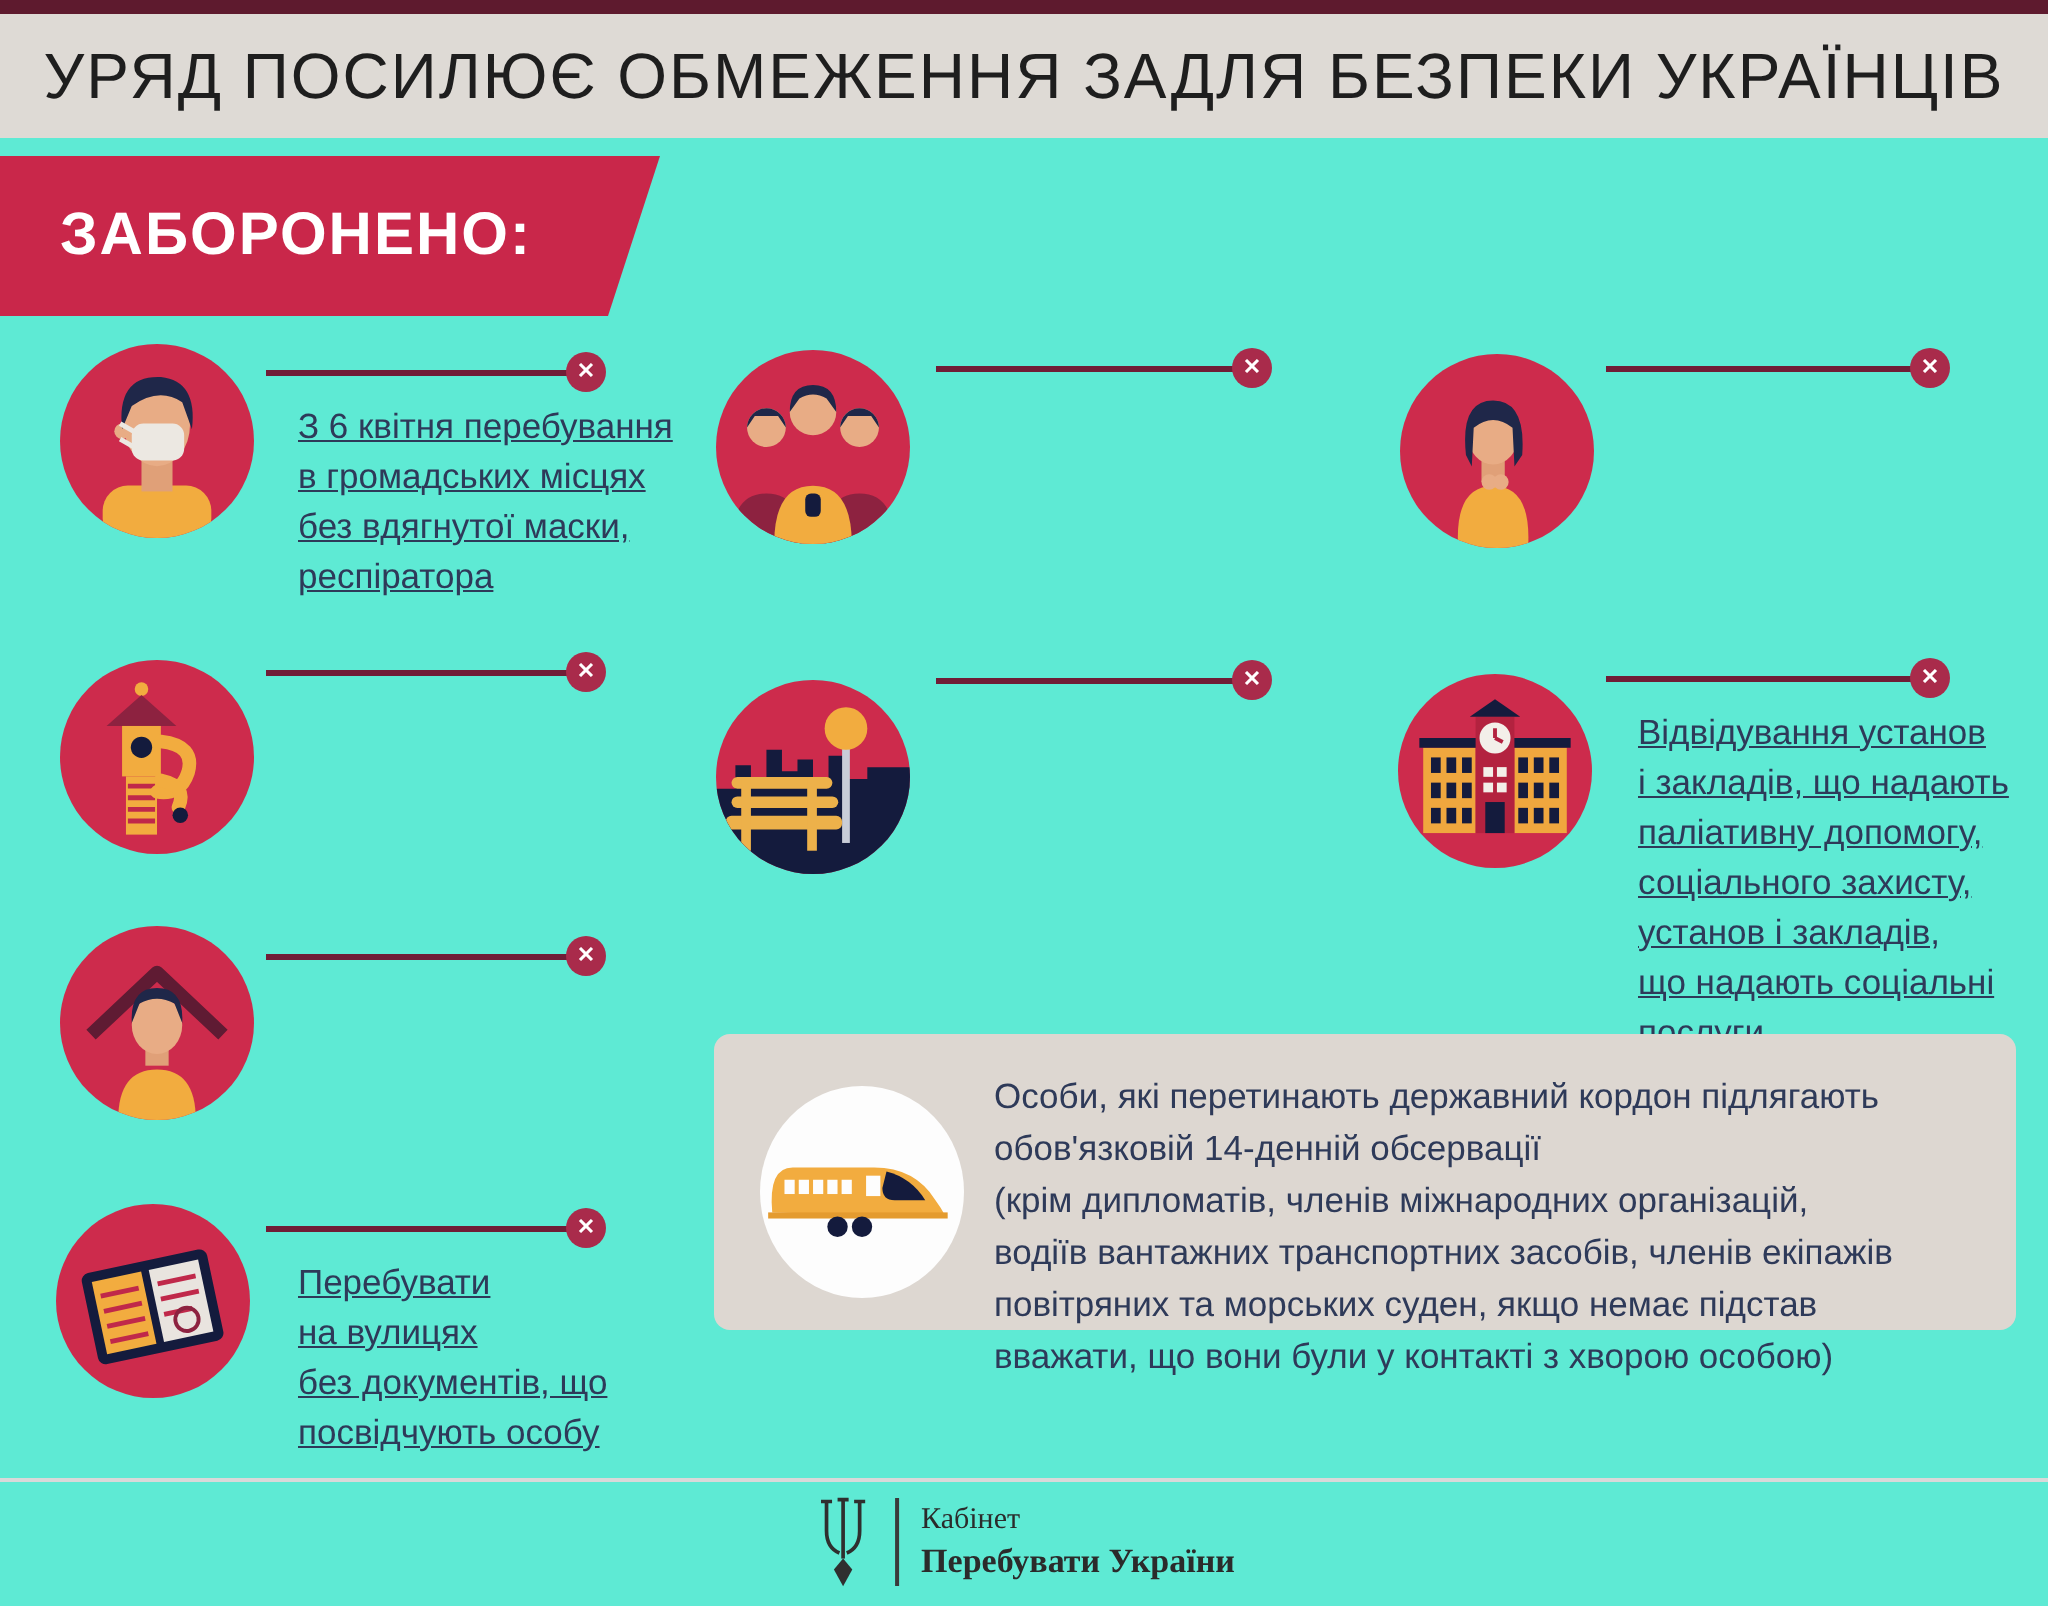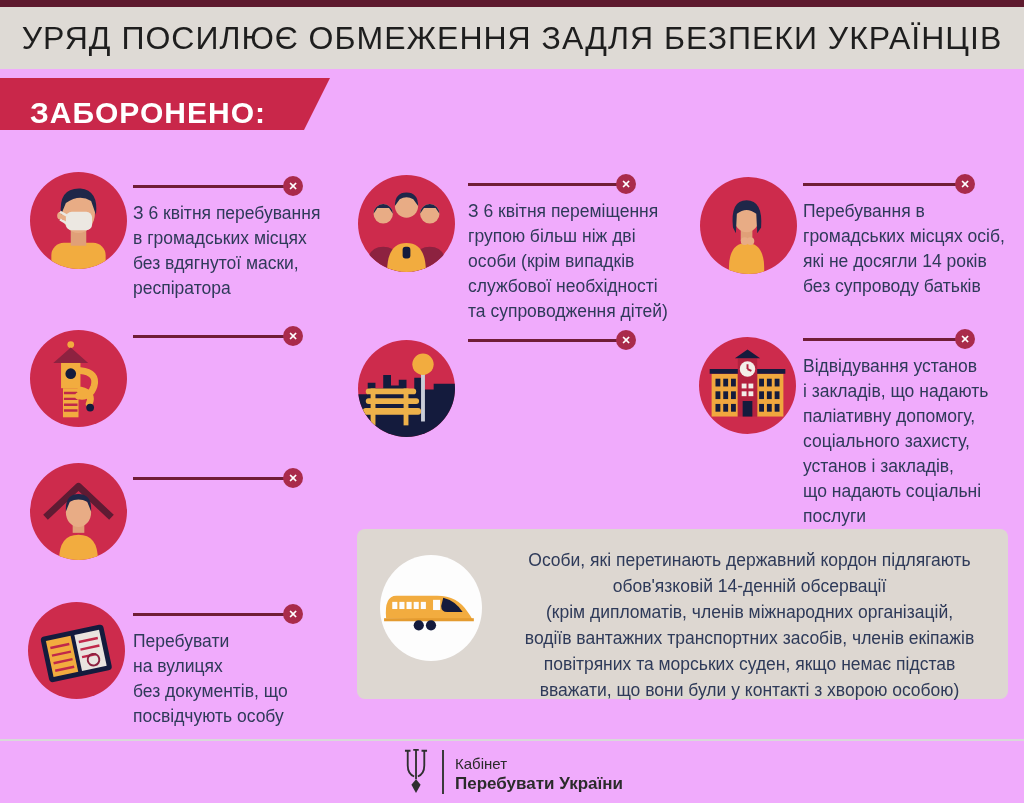--- a/index.html
+++ b/index.html
@@ -1,55 +1,55 @@
 <!DOCTYPE html>
 <html lang="uk"><head>
 <meta charset="utf-8">
 <style>
   html,body{margin:0;padding:0;background:#ffffff;}
-  .page{position:relative;width:1024px;height:803px;background:#f0abfc;overflow:hidden;
+  .page{position:relative;width:1024px;height:803px;background:#5eead4;overflow:hidden;
         font-family:"Liberation Sans",sans-serif;}
   .top-bar{position:absolute;left:0;top:0;width:1024px;height:7px;background:#5e1a2e;}
   .title-banner{position:absolute;left:0;top:7px;width:1024px;height:62px;background:#dedad5;
         display:flex;align-items:center;justify-content:center;}
   .page-title{font-size:32px;font-weight:400;letter-spacing:1px;color:#1e1e1e;white-space:nowrap;}
-  .badge{position:absolute;left:0;top:78px;width:330px;height:52px;background:#c9274a;
+  .badge{position:absolute;left:0;top:78px;width:330px;height:80px;background:#c9274a;
         clip-path:polygon(0 0,100% 0,calc(100% - 26px) 100%,0 100%);
-        display:flex;align-items:flex-end;}
+        display:flex;align-items:center;}
   .badge-label{color:#ffffff;font-weight:700;font-size:30px;letter-spacing:1px;padding-left:30px;}
 
   .icon-circle{position:absolute;width:97px;height:97px;}
   .icon-circle svg{display:block;width:100%;height:100%;}
 
   .item-body{position:absolute;}
   .strike{display:flex;align-items:center;height:20px;}
   .strike .line{flex:1;height:0;border-top:3px solid #701d36;}
   .x-icon{width:20px;height:20px;border-radius:50%;background:#a92b4b;color:#fff;
         font-size:11px;font-weight:700;line-height:20px;text-align:center;flex:0 0 20px;margin-left:-2px;}
-  .item-text{margin:5px 0 0 0;font-size:17.5px;line-height:25px;color:#2e3a59;white-space:pre-line;}
+  .item-text{margin:5px 0 0 16px;font-size:17.5px;line-height:25px;color:#2e3a59;white-space:pre-line;text-decoration:underline;}
 
   
   .i1 .icon-circle{left:30px;top:172px;} .i1 .item-body{left:133px;top:176px;width:235px;} .i1 .strike{width:170px;}
   .i2 .icon-circle{left:30px;top:330px;} .i2 .item-body{left:133px;top:326px;width:235px;} .i2 .strike{width:170px;}
   .i3 .icon-circle{left:30px;top:463px;} .i3 .item-body{left:133px;top:468px;width:235px;} .i3 .strike{width:170px;}
   .i4 .icon-circle{left:28px;top:602px;} .i4 .item-body{left:133px;top:604px;width:235px;} .i4 .strike{width:170px;}
   .i5 .icon-circle{left:358px;top:175px;} .i5 .item-body{left:468px;top:174px;width:230px;} .i5 .strike{width:168px;}
   .i6 .icon-circle{left:358px;top:340px;} .i6 .item-body{left:468px;top:330px;width:230px;} .i6 .strike{width:168px;}
   .i7 .icon-circle{left:700px;top:177px;} .i7 .item-body{left:803px;top:174px;width:218px;} .i7 .strike{width:172px;}
   .i8 .icon-circle{left:699px;top:337px;} .i8 .item-body{left:803px;top:329px;width:218px;} .i8 .strike{width:172px;}
 
-  .notice-box{position:absolute;left:357px;top:529px;width:651px;height:170px;background:#ddd7d1;border-radius:8px;text-align:center;}
+  .notice-box{position:absolute;left:357px;top:517px;width:651px;height:148px;background:#ddd7d1;border-radius:8px;}
   .train-circle{position:absolute;left:23px;top:25px;width:102px;height:108px;}
   .train-circle svg{width:100%;height:100%;display:block;}
   .notice-text{position:absolute;left:140px;top:18px;width:505px;margin:0;
         font-size:17.5px;line-height:26px;color:#2e3a59;white-space:pre-line;}
 
   .footer-divider{position:absolute;left:0;top:739px;width:1024px;height:2px;background:#d9d9d9;}
   .footer-logo{position:absolute;left:50%;top:748px;transform:translateX(-50%);
-        display:flex;align-items:flex-end;gap:11px;}
+        display:flex;align-items:center;gap:11px;font-family:Liberation Serif, serif;}
   .trident{width:30px;height:46px;}
   .logo-bar{width:2px;height:44px;background:#3a3a3a;}
   .org-name{display:flex;flex-direction:column;justify-content:center;color:#2b2b2b;}
   .org-line1{font-size:15px;line-height:19px;}
   .org-line2{font-size:17px;line-height:21px;font-weight:700;}
 </style>
 </head>
 <body>
 
 <div class="page">
@@ -217,25 +217,20 @@
           <path d="M30 100 q0 -30 20 -30 q20 0 20 30 z" fill="#f2ac3f"></path>
           <rect x="46" y="74" width="8" height="12" rx="3" fill="#141b3d"></rect>
         </g>
       </svg>
     </div>
     <div class="item-body">
       <div class="strike">
         <div class="line"></div>
         <div class="x-icon">✕</div>
       </div>
-      <p class="item-text">З 6 квітня переміщення
-групою більш ніж дві
-особи (крім випадків
-службової необхідності
-та супроводження дітей)</p>
     </div>
   </div>
 
   <div class="item i6">
     <div class="icon-circle">
       <svg viewBox="0 0 100 100">
           <defs>
             <clipPath id="cpF">
               <circle cx="50" cy="50" r="50"></circle>
             </clipPath>
@@ -280,24 +275,20 @@
           <circle cx="46" cy="66" r="4" fill="#e8ac85"></circle>
           <circle cx="52" cy="66" r="4" fill="#e8ac85"></circle>
         </g>
       </svg>
     </div>
     <div class="item-body">
       <div class="strike">
         <div class="line"></div>
         <div class="x-icon">✕</div>
       </div>
-      <p class="item-text">Перебування в
-громадських місцях осіб,
-які не досягли 14 років
-без супроводу батьків</p>
     </div>
   </div>
 
   <div class="item i8">
     <div class="icon-circle">
       <svg viewBox="0 0 100 100">
           <defs>
             <clipPath id="cpH">
               <circle cx="50" cy="50" r="50"></circle>
             </clipPath>

